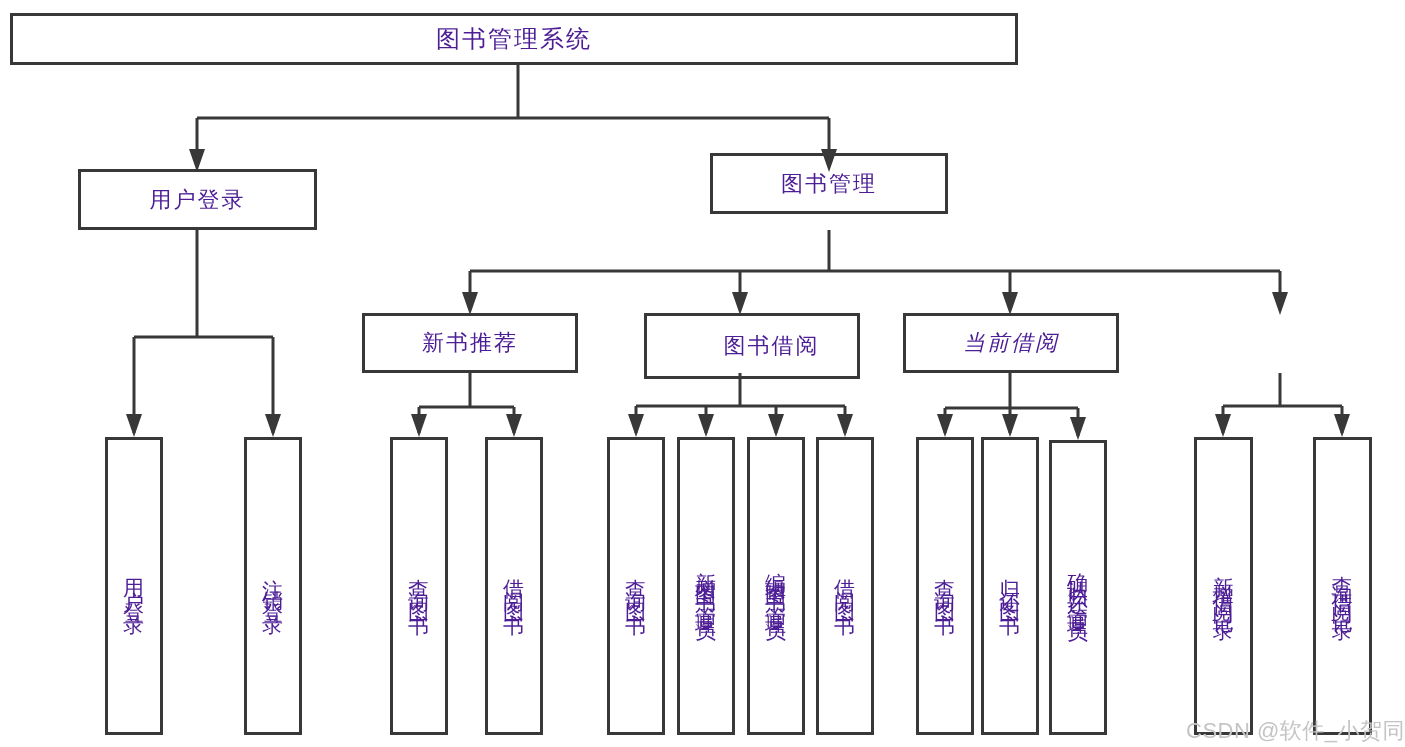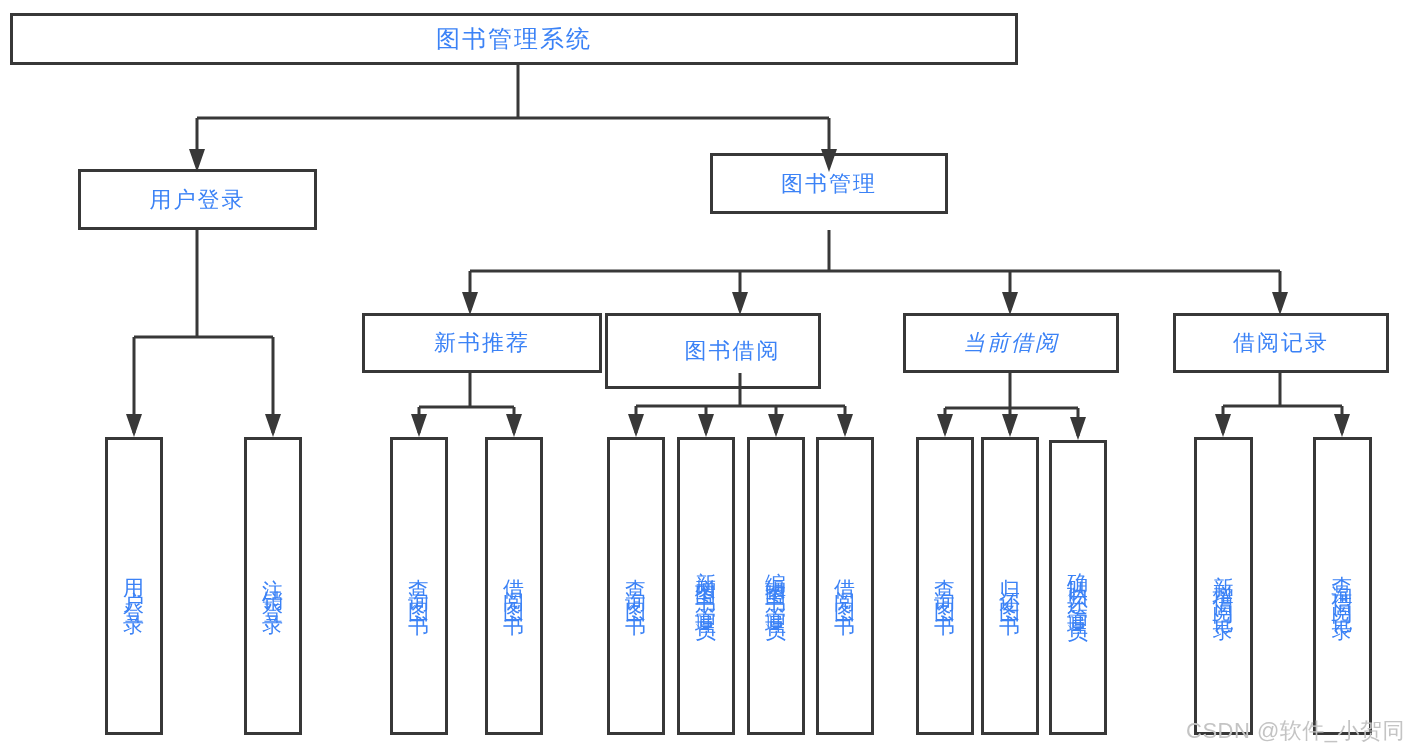--- a/index.html
+++ b/index.html
@@ -16,21 +16,21 @@
     left: 0; top: 0;
     width: 1405px; height: 747px;
     pointer-events: none;
     z-index: 5;
   }
   .node {
     position: absolute;
     box-sizing: border-box;
     border: 3px solid #383838;
     background: #ffffff;
-    color: #3b82f6;
+    color: #4c1d95;
     display: flex;
     align-items: center;
     justify-content: center;
     z-index: 2;
   }
   .hnode { font-size: 22px; letter-spacing: 2px; white-space: nowrap; }
   .root-node { font-size: 24px; }
   .leaf {
     writing-mode: vertical-rl;
     text-orientation: mixed;
@@ -38,22 +38,22 @@
     line-height: 1;
   }
   .ls-wide  { letter-spacing: 12px; }
   .ls-mid   { letter-spacing: 9px;  }
   .ls-tight { letter-spacing: 7px;  }
 
   
   .b-root        { left: 10px;   top: 13px;  width: 1008px; height: 52px; }
   .b-user-login  { left: 78px;   top: 169px; width: 239px;  height: 61px; }
   .b-book-mgmt   { left: 710px;  top: 153px; width: 238px;  height: 61px; }
-  .b-newbook     { left: 362px;  top: 313px; width: 240px;  height: 60px; }
-  .b-borrow      { left: 605px;  top: 313px; width: 216px;  height: 76px; padding-left: 39px; }
+  .b-newbook     { left: 362px;  top: 313px; width: 216px;  height: 60px; }
+  .b-borrow      { left: 644px;  top: 313px; width: 216px;  height: 66px; padding-left: 39px; }
   .b-current     { left: 903px;  top: 313px; width: 216px;  height: 60px; font-style: italic; }
   .b-records     { left: 1173px; top: 313px; width: 216px;  height: 60px; }
 
   .f-login       { left: 105px;  top: 437px; width: 58px; height: 298px; }
   .f-logout      { left: 244px;  top: 437px; width: 58px; height: 298px; }
   .f-nb-query    { left: 390px;  top: 437px; width: 58px; height: 298px; }
   .f-nb-borrow   { left: 485px;  top: 437px; width: 58px; height: 298px; }
   .f-bw-query    { left: 607px;  top: 437px; width: 58px; height: 298px; }
   .f-bw-add      { left: 677px;  top: 437px; width: 58px; height: 298px; }
   .f-bw-edit     { left: 747px;  top: 437px; width: 58px; height: 298px; }
@@ -81,21 +81,20 @@
 <div class="stage">
 
   <div class="node hnode root-node b-root">图书管理系统</div>
 
   <div class="node hnode b-user-login">用户登录</div>
   <div class="node hnode b-book-mgmt">图书管理</div>
 
   <div class="node hnode b-newbook">新书推荐</div>
   <div class="node hnode b-borrow">图书借阅</div>
   <div class="node hnode b-current">当前借阅</div>
-  <div class="node hnode b-records">借阅记录</div>
 
   <div class="node leaf ls-wide f-login">用户登录</div>
   <div class="node leaf ls-wide f-logout">注销登录</div>
 
   <div class="node leaf ls-wide f-nb-query">查询图书</div>
   <div class="node leaf ls-wide f-nb-borrow">借阅图书</div>
 
   <div class="node leaf ls-wide f-bw-query">查询图书</div>
   <div class="node leaf ls-tight f-bw-add">新增图书（管理员）</div>
   <div class="node leaf ls-tight f-bw-edit">编辑图书（管理员）</div>

